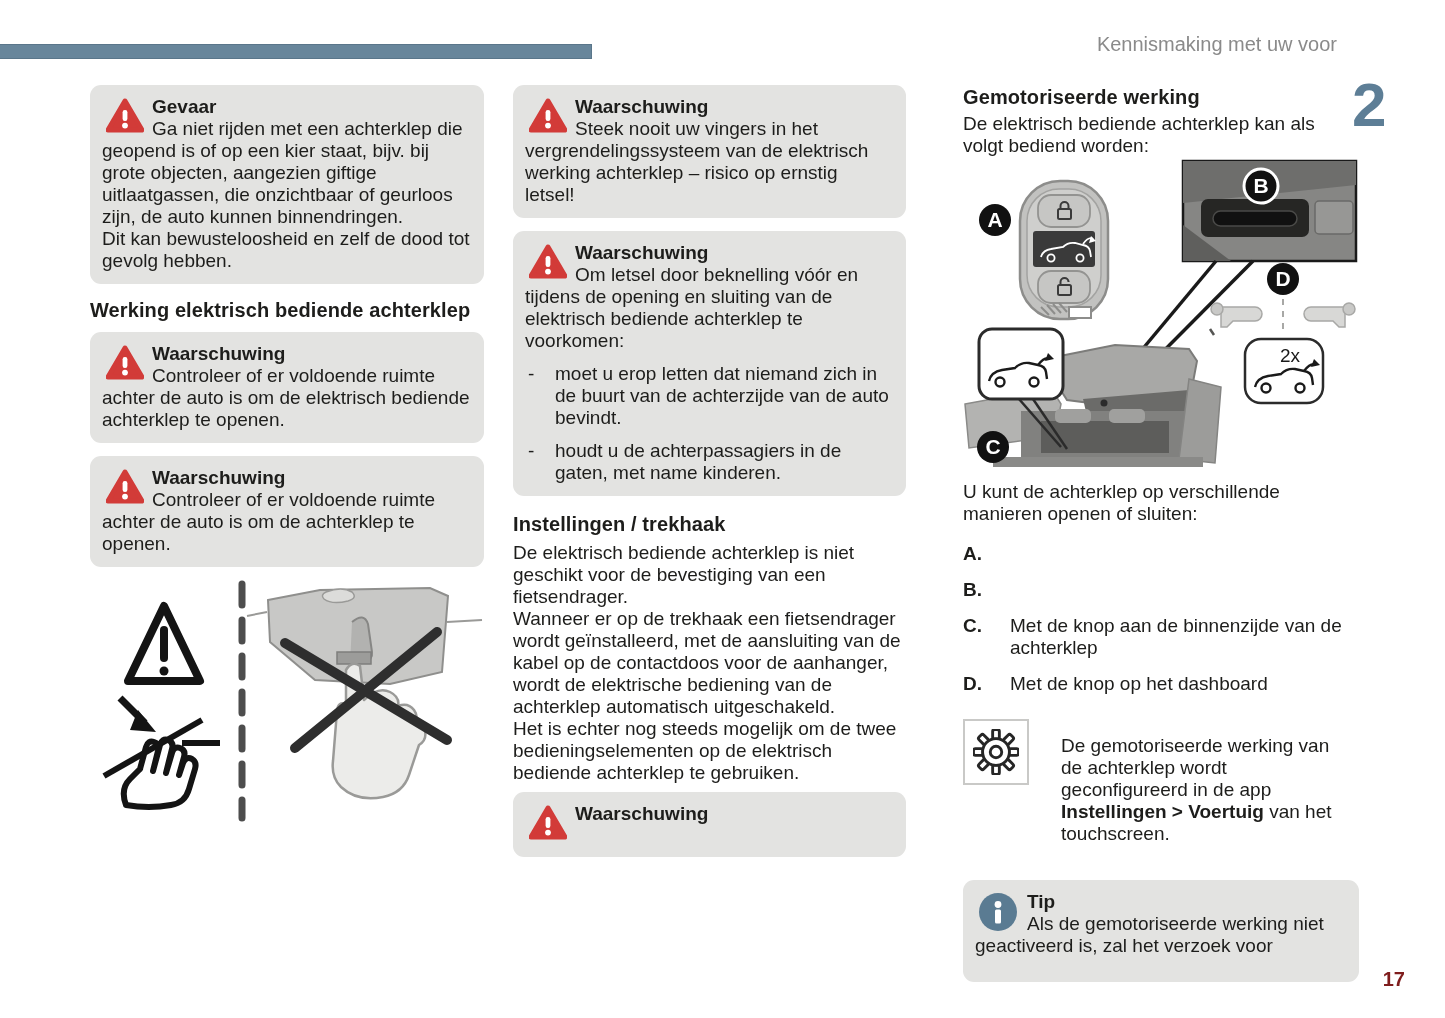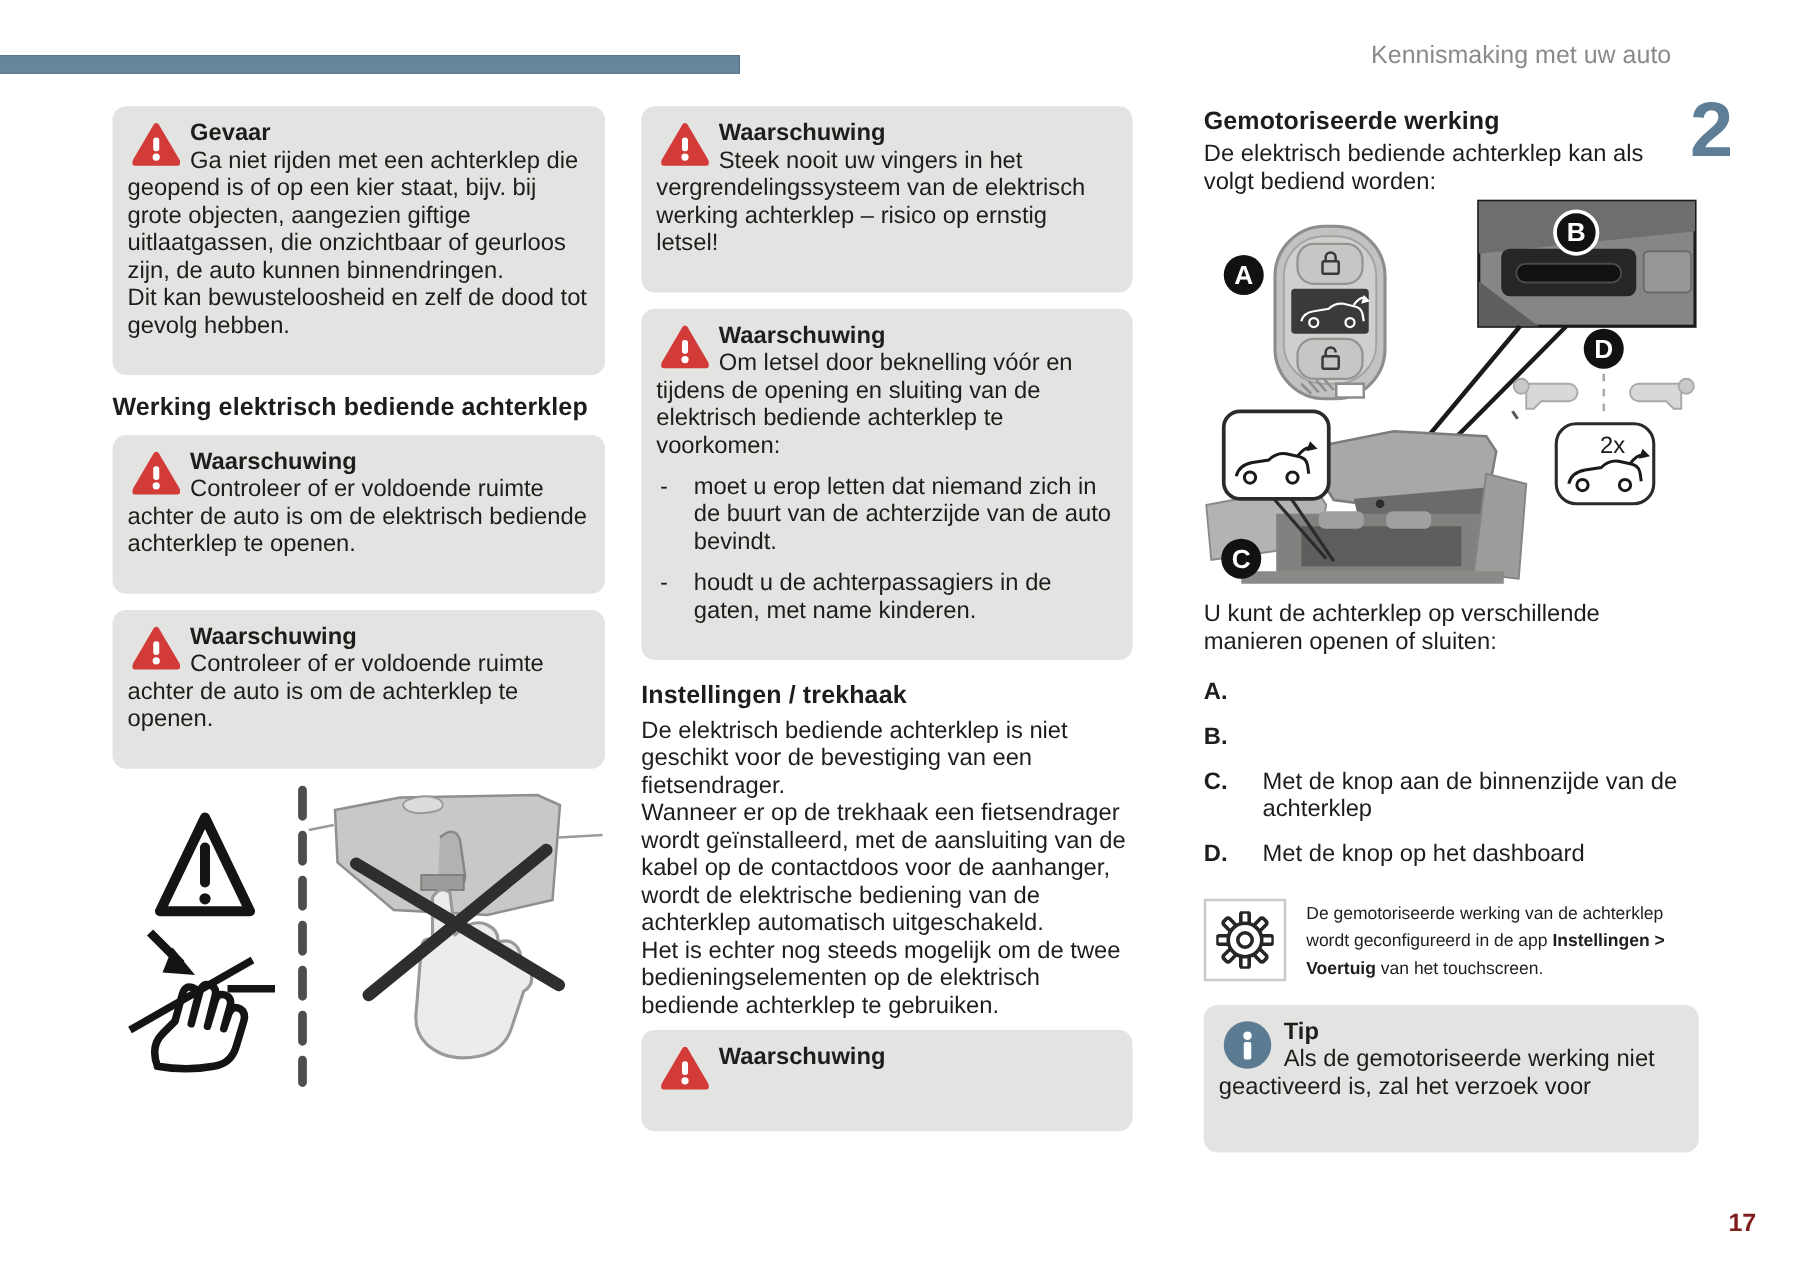--- a/index.html
+++ b/index.html
@@ -11,21 +11,21 @@
   .topbar{position:absolute;left:0;top:44px;width:591px;height:13px;background:#68869b;border:1px solid #5a768a;border-left:none;}
   .running-header{position:absolute;top:33px;right:108px;font-size:20px;color:#8a8a8a;}
   .chapter-num{position:absolute;left:1352px;top:74px;font-size:62px;line-height:62px;font-weight:bold;color:#5d7e96;}
   .page-num{position:absolute;top:968px;right:40px;font-size:20px;font-weight:bold;color:#7f1d1d;}
 
   .col{position:absolute;top:85px;}
   .col-left{left:90px;width:394px;}
   .col-mid{left:513px;width:393px;}
   .col-right{left:963px;width:396px;}
 
-  .note{background:#e3e3e1;border-radius:11px;padding:11px 14px 28px 12px;
+  .note{background:#e3e3e1;border-radius:11px;padding:11px 14px 12px 12px;
         margin:0 0 13px 0;font-size:19px;line-height:22px;overflow:hidden;}
   .note .w-icon{float:left;width:38px;height:36px;margin:2px 8px 4px 4px;}
   .note .tip-icon{float:left;width:38px;height:38px;margin:2px 10px 2px 4px;border-radius:50%;background:#5a7b92;position:relative;}
   .note-title{font-weight:bold;margin:0;}
   .note-body{margin:0;white-space:pre-line;}
   .bullet-row{display:flex;margin-top:11px;}
   .bullet-row .dash{width:27px;flex:0 0 27px;padding-left:3px;}
   .bullet-row p{margin:0;flex:1;}
 
   h2{font-size:20px;line-height:24px;margin:14px 0 10px 0;font-weight:bold;white-space:nowrap;letter-spacing:.1px;}
@@ -34,33 +34,33 @@
   .mid-par{margin-top:4px;margin-bottom:8px;}
 
   .methods{margin-top:18px;}
   .method{display:flex;font-size:19px;line-height:22px;margin-bottom:14px;}
   .method .key{flex:0 0 47px;font-weight:bold;}
   .method .txt{flex:1;}
 
   .settings-row{display:flex;margin-top:24px;}
   .settings-iconbox{flex:0 0 62px;width:62px;height:62px;border:2px solid #c9c9c7;background:#fff;
      display:flex;align-items:center;justify-content:center;margin-right:16px;}
-  .settings-text{font-size:14px;line-height:22px;margin:0;}
+  .settings-text{font-size:19px;line-height:22px;margin:16px;}
   .tipbox{margin-top:19px;height:79px;}
 
   .illu{display:block;}
   .illu-left{margin-top:10px;}
   svg text.badge{font-size:21px;font-weight:bold;fill:#ffffff;text-anchor:middle;}
   svg text.small{font-size:19px;fill:#1a1a1a;text-anchor:middle;}
 </style>
 </head>
 <body>
 
 <div class="topbar"></div>
-<div class="running-header">Kennismaking met uw auto</div>
+<div class="running-header">Kennismaking met uw voor</div>
 <div class="chapter-num">2</div>
 <div class="page-num">17</div>
 
 <div class="col col-left">
 
   <section class="note">
     <svg class="w-icon" viewBox="0 0 38 36">
       <polygon points="19,3 36,32 2,32" fill="#d23b38" stroke="#d23b38" stroke-width="5" stroke-linejoin="round"></polygon>
       <rect x="16.6" y="12" width="4.8" height="11" rx="2.2" fill="#ffffff"></rect>
       <circle cx="19" cy="27.6" r="2.9" fill="#ffffff"></circle>

